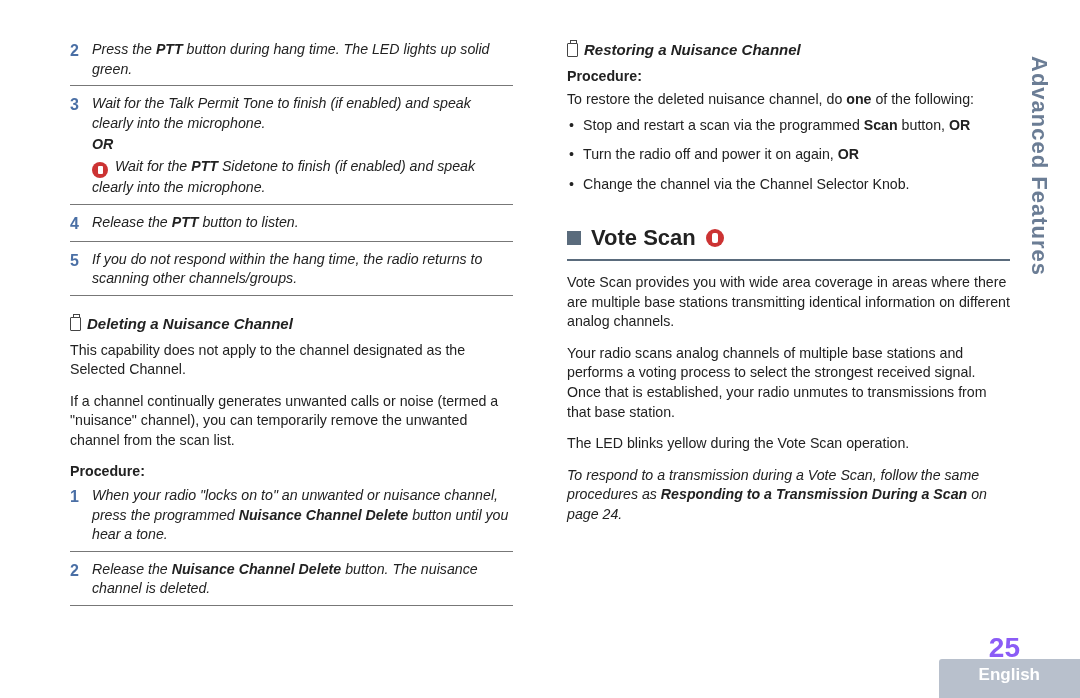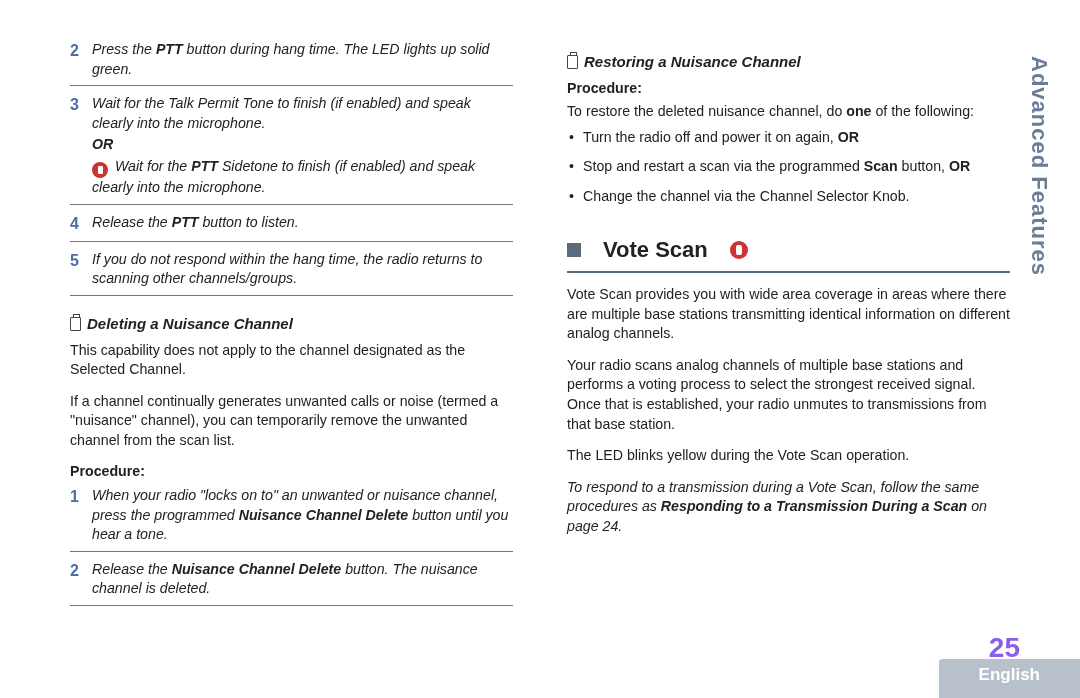--- a/index.html
+++ b/index.html
@@ -25,21 +25,21 @@
   .subhead-icon {
     width: 11px; height: 14px; border: 1.5px solid #444; border-radius: 1px;
     position: relative; display: inline-block;
   }
   .subhead-icon::before {
     content: ""; position: absolute; top: -4px; left: 2px; width: 5px; height: 3px;
     border: 1.5px solid #444; border-bottom: none;
   }
   .proc-label { font-weight: bold; margin: 10px 0 4px 0; }
   .main-head {
-    display: flex; align-items: center; gap: 22px;
+    display: flex; align-items: center; gap: 10px;
     font-size: 22px; font-weight: bold; color: #222;
     margin: 28px 0 6px 0;
   }
   .main-head-sq { width: 14px; height: 14px; background: #5a6b7c; display: inline-block; }
   .main-head-icon {
     width: 18px; height: 18px; border-radius: 50%; background: #c33; position: relative;
     display: inline-flex; align-items: center; justify-content: center;
   }
   .main-head-icon::after {
     content: ""; width: 6px; height: 10px; background: #fff; border-radius: 2px;
@@ -139,37 +139,37 @@
         <div class="step-body">
           <span>Release the </span><span class="bold">Nuisance Channel Delete</span><span> button. The nuisance channel is deleted.</span>
         </div>
       </div>
       <hr class="step-hr">
 
     </div>
 
     <div class="col">
 
-      <div class="subhead" style="margin-top:12px;">
+      <div class="subhead" style="margin-top:0;">
         <span class="subhead-icon"></span>
         <span>Restoring a Nuisance Channel</span>
       </div>
 
       <div class="proc-label" style="margin-top:4px;">Procedure:</div>
 
       <p>
         <span>To restore the deleted nuisance channel, do </span><span class="bold">one</span><span> of the following:</span>
       </p>
 
       <ul class="bullet-list">
         <li>
-          <span>Turn the radio off and power it on again, </span><span class="bold">OR</span>
+          <span>Stop and restart a scan via the programmed </span><span class="bold">Scan</span><span> button, </span><span class="bold">OR</span>
         </li>
         <li>
-          <span>Stop and restart a scan via the programmed </span><span class="bold">Scan</span><span> button, </span><span class="bold">OR</span>
+          <span>Turn the radio off and power it on again, </span><span class="bold">OR</span>
         </li>
         <li>
           <span>Change the channel via the Channel Selector Knob.</span>
         </li>
       </ul>
 
       <div class="main-head">
         <span class="main-head-sq"></span>
         <span>Vote Scan</span>
         <span class="main-head-icon"></span>

